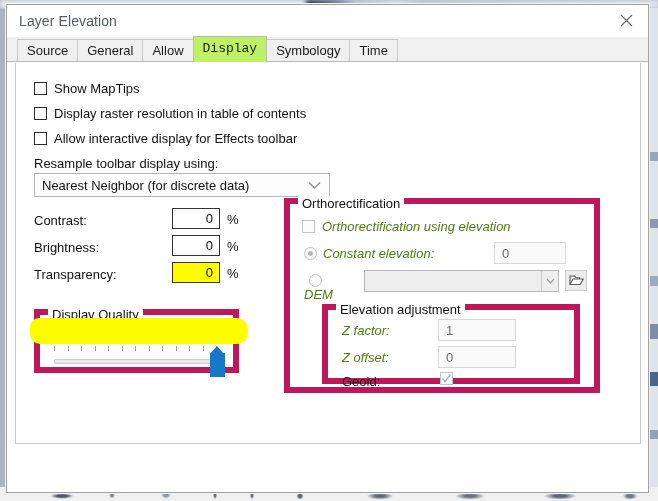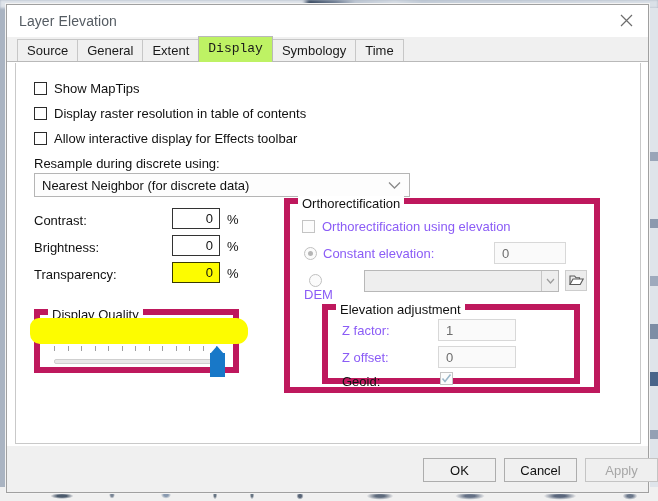--- a/index.html
+++ b/index.html
@@ -141,21 +141,21 @@
     width: 13px; height: 13px;
     border: 1px solid #2b2b2b;
     background: #fff;
     margin-right: 7px;
     flex: none;
   }
   .checkbox.disabled { border-color: #c4c4c4; background: #fcfcfc; }
   .checkbox.checked.disabled svg { display: block; }
 
   .label-static { font-size: 13px; color: #111; }
-  .label-dim { color: #8b5cf6; }
+  .label-dim { color: #4d7c0f; font-style: italic; }
 
   .combo {
     position: absolute;
     background: #fdfdfd;
     border: 1px solid #b5b5b5;
     display: flex; align-items: center;
     font-size: 13px; color: #111;
     padding-left: 7px;
   }
   .combo .arrow {
@@ -309,43 +309,43 @@
         <svg width="13" height="13" viewBox="0 0 13 13">
           <path d="M1 1 L12 12 M12 1 L1 12" stroke="#6d6d6d" stroke-width="1.2" fill="none"></path>
         </svg>
       </span>
     </div>
   </div>
 
   <div class="tabstrip">
     <div class="tab">Source</div>
     <div class="tab">General</div>
-    <div class="tab">Extent</div>
+    <div class="tab">Allow</div>
     <div class="tab active">Display</div>
     <div class="tab">Symbology</div>
     <div class="tab">Time</div>
   </div>
 
   <div class="tabbody">
 
     <div class="chkrow" style="left:18px; top:18px;">
       <span class="checkbox"></span>
       <span>Show MapTips</span>
     </div>
     <div class="chkrow" style="left:18px; top:43px;">
       <span class="checkbox"></span>
       <span>Display raster resolution in table of contents</span>
     </div>
     <div class="chkrow" style="left:18px; top:68px;">
       <span class="checkbox"></span>
       <span>Allow interactive display for Effects toolbar</span>
     </div>
 
-    <div class="label-static" style="position:absolute; left:18px; top:93px;">Resample during discrete using:</div>
-    <div class="combo" style="left:18px; top:110px; width:376px; height:24px;">
+    <div class="label-static" style="position:absolute; left:18px; top:93px;">Resample toolbar display using:</div>
+    <div class="combo" style="left:18px; top:110px; width:296px; height:24px;">
       <span>Nearest Neighbor (for discrete data)</span>
       <span class="arrow">
         <svg width="13" height="9" viewBox="0 0 13 9">
             <path d="M1 1.5 L6.5 7 L12 1.5" stroke="#8a8a8a" stroke-width="1.3" fill="none"></path>
           </svg>
       </span>
     </div>
 
     <div class="highlight"></div>
 
@@ -438,19 +438,14 @@
         <span class="checkbox checked disabled" style="position:absolute; left:112px; top:62px; margin:0;">
           <svg width="11" height="11" viewBox="0 0 11 11">
               <path d="M1.5 5.5 L4 8.5 L9.5 1.5" stroke="#9ab6c9" stroke-width="1.5" fill="none"></path>
             </svg>
         </span>
       </div>
     </div>
 
   </div>
 
-  <div class="footer">
-    <div class="btn" style="left:416px;">OK</div>
-    <div class="btn" style="left:497px;">Cancel</div>
-    <div class="btn disabled" style="left:578px;">Apply</div>
-  </div>
 
 </div>
 
 </body></html>

